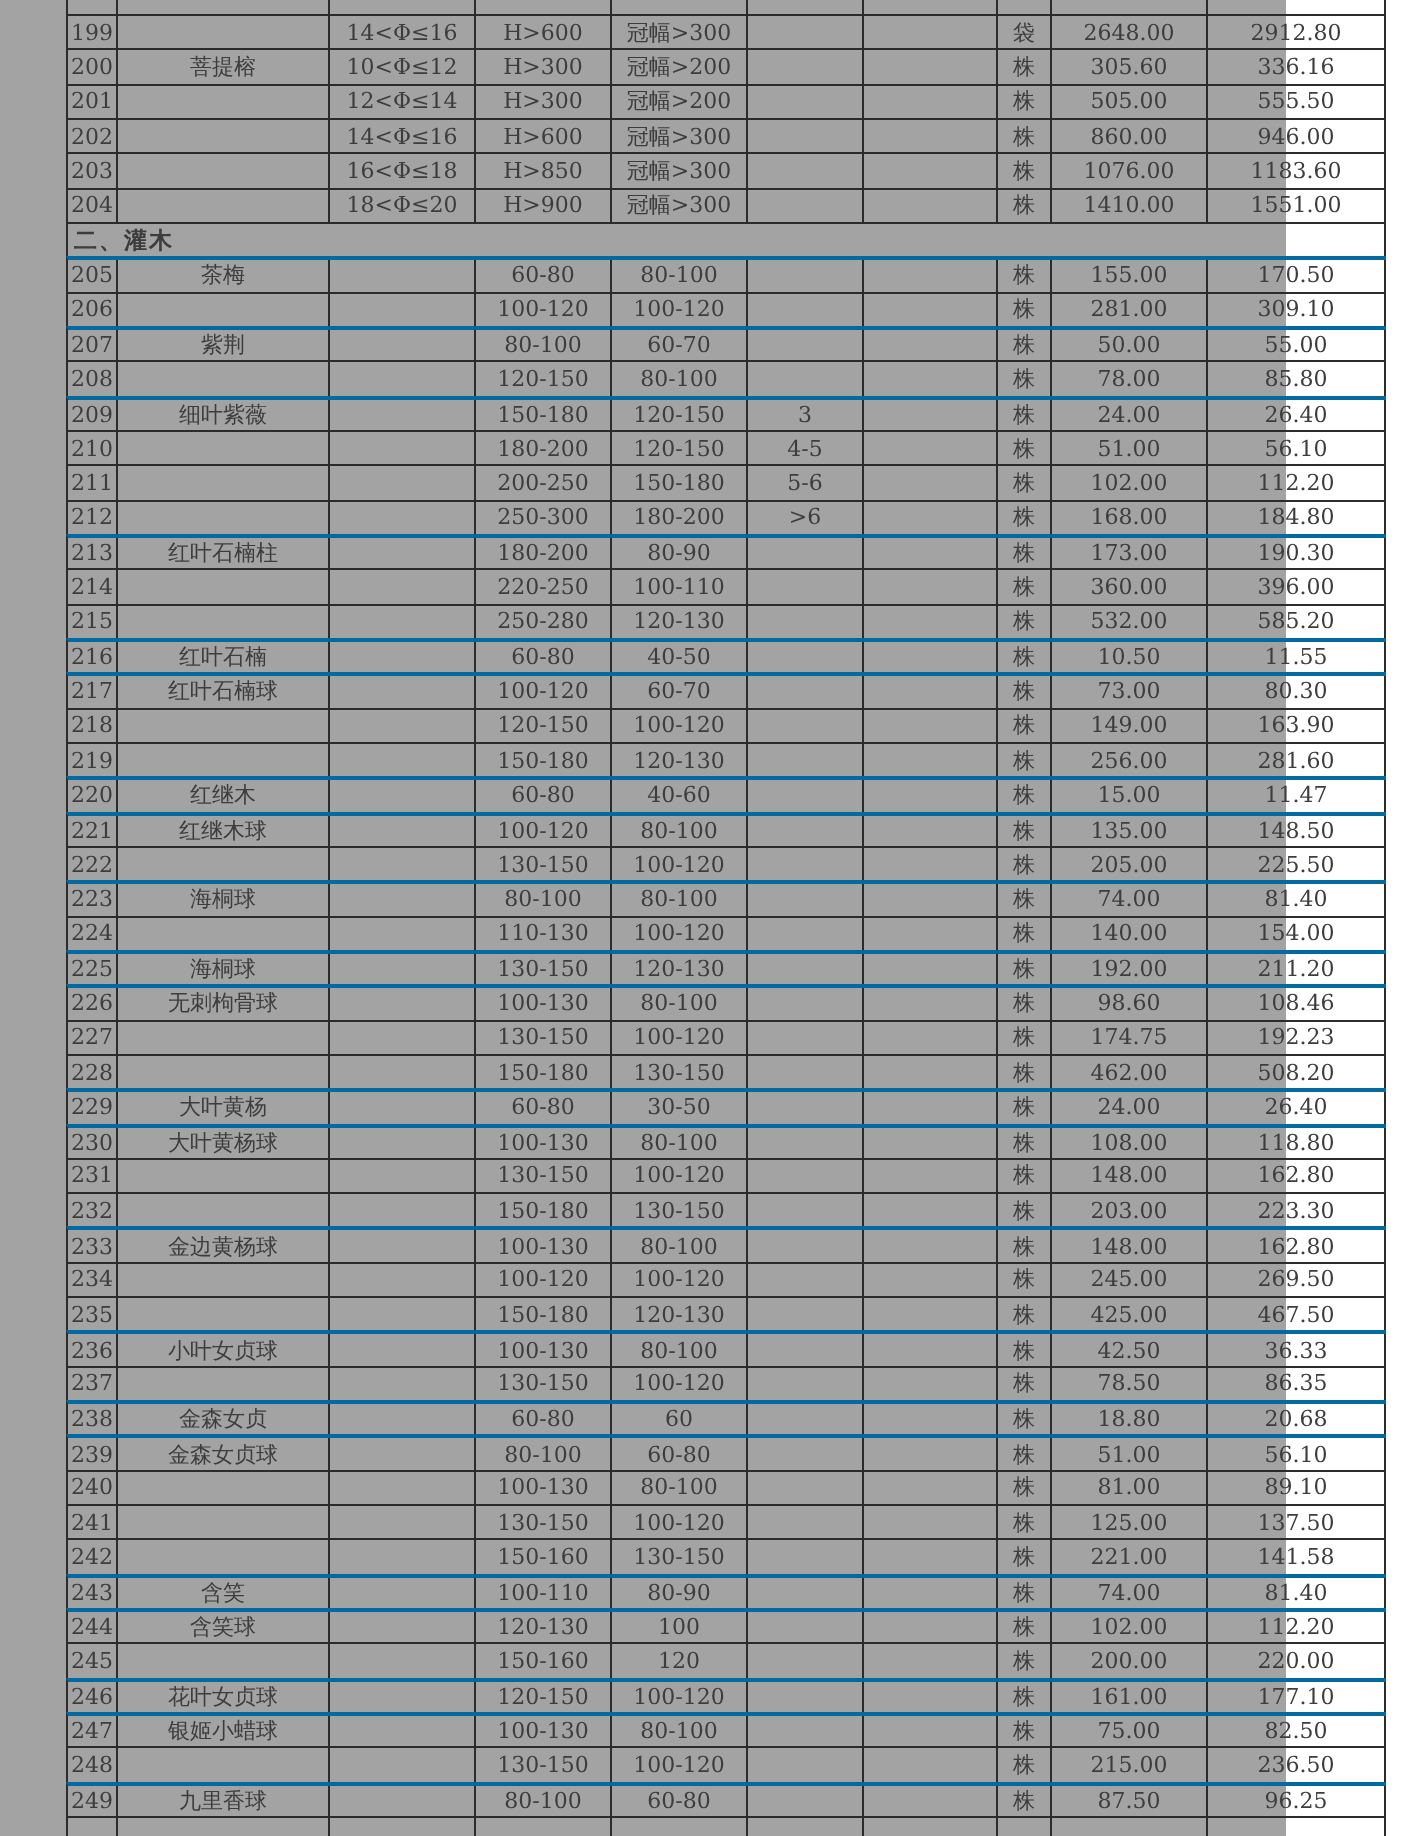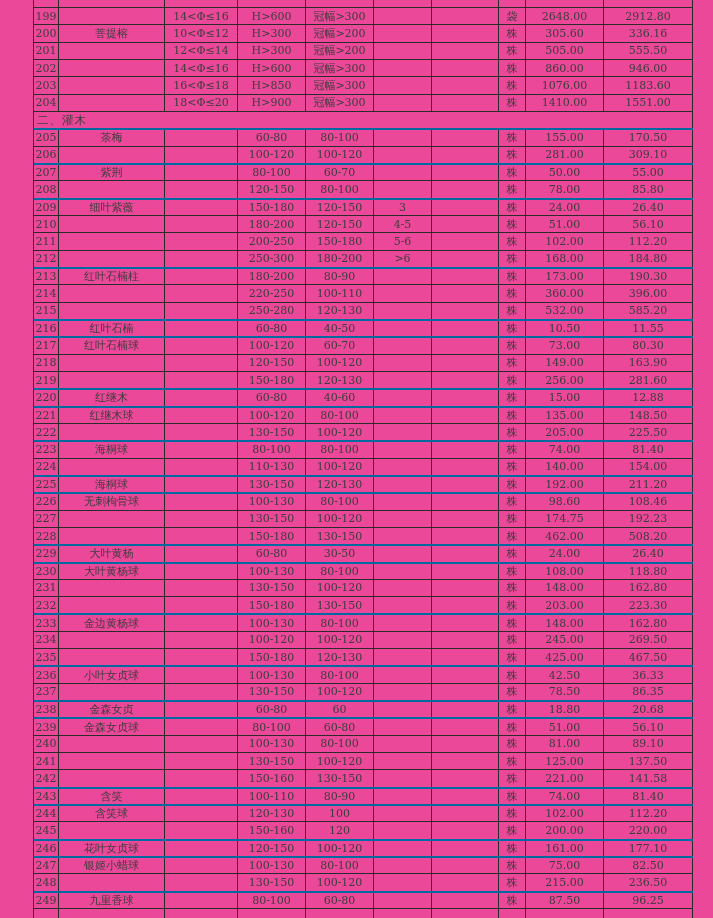--- a/index.html
+++ b/index.html
@@ -3,21 +3,21 @@
 <meta charset="utf-8">
 <style>
   * { box-sizing: border-box; margin: 0; padding: 0; }
   html, body {
     width: 713px; height: 918px;
     background: #ffffff;
     font-family: "DejaVu Serif", "Liberation Serif", serif;
     color: #3d3d3d;
     overflow: hidden;
   }
-  .page { position: relative; width: 713px; height: 918px; background: #ec4899; }
+  .page { position: relative; width: 643px; height: 918px; background: #a3a3a3; }
   .table { position: absolute; left: 33px; top: 0; }
   .row {
     display: grid;
     grid-template-columns: 25px 106px 73px 68px 68px 58px 67px 27px 78px 89px;
     height: 17.33px;
     border-left: 1px solid #2b2b2b;
     border-top: 1px solid #2b2b2b;
   }
   .row.thick-top { border-top: 2px solid #0369a1; }
   .row.stub-top { border-top: none; height: 7px; }
@@ -31,20 +31,21 @@
   .stub-top .cell, .stub-bottom .cell { color: transparent; }
   .section-row {
     display: flex; align-items: center;
     height: 17.33px;
     border-left: 1px solid #2b2b2b;
     border-right: 1px solid #2b2b2b;
     border-top: 1px solid #2b2b2b;
     padding-left: 3px;
     font-size: 11.5px;
     letter-spacing: 1px;
+    font-weight: bold;
   }
 </style>
 </head>
 <body>
 
 <div class="page">
   <div class="table">
     <div>
         <div class="row stub-top">
           <div class="cell"></div>
@@ -316,21 +317,21 @@
         <div class="row data-row thick-top">
           <div class="cell col-no">220</div>
           <div class="cell col-name">红继木</div>
           <div class="cell col-spec"></div>
           <div class="cell col-height">60-80</div>
           <div class="cell col-crown">40-60</div>
           <div class="cell col-branches"></div>
           <div class="cell col-extra"></div>
           <div class="cell col-unit">株</div>
           <div class="cell col-price">15.00</div>
-          <div class="cell col-price_markup">12.88</div>
+          <div class="cell col-price_markup">11.47</div>
         </div>
         <div class="row data-row thick-top">
           <div class="cell col-no">221</div>
           <div class="cell col-name">红继木球</div>
           <div class="cell col-spec"></div>
           <div class="cell col-height">100-120</div>
           <div class="cell col-crown">80-100</div>
           <div class="cell col-branches"></div>
           <div class="cell col-extra"></div>
           <div class="cell col-unit">株</div>

